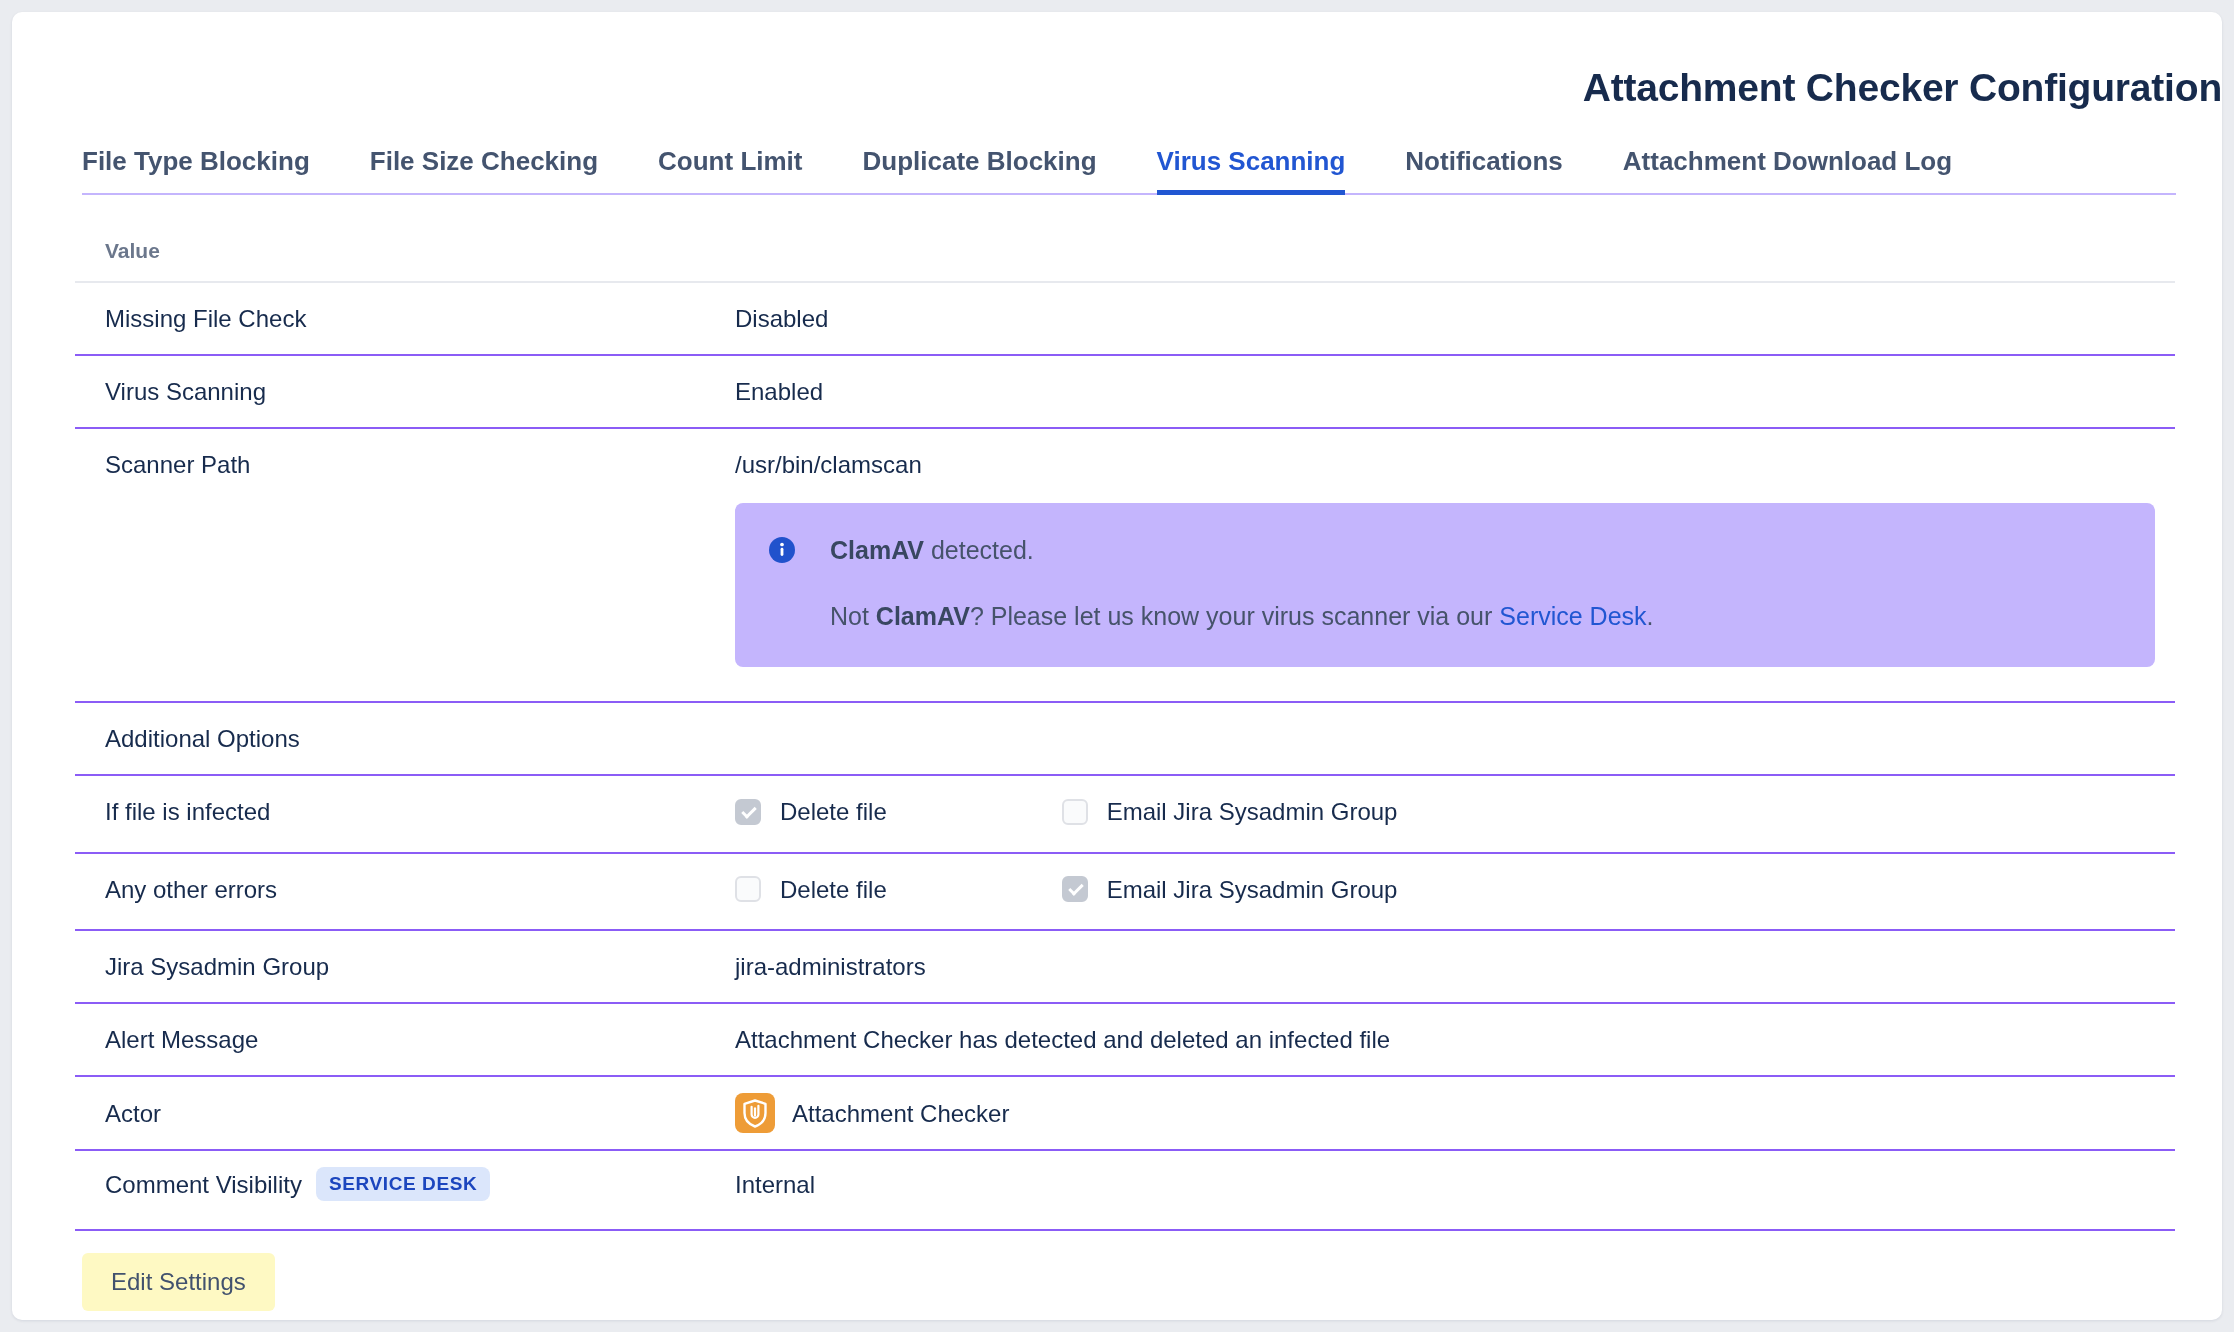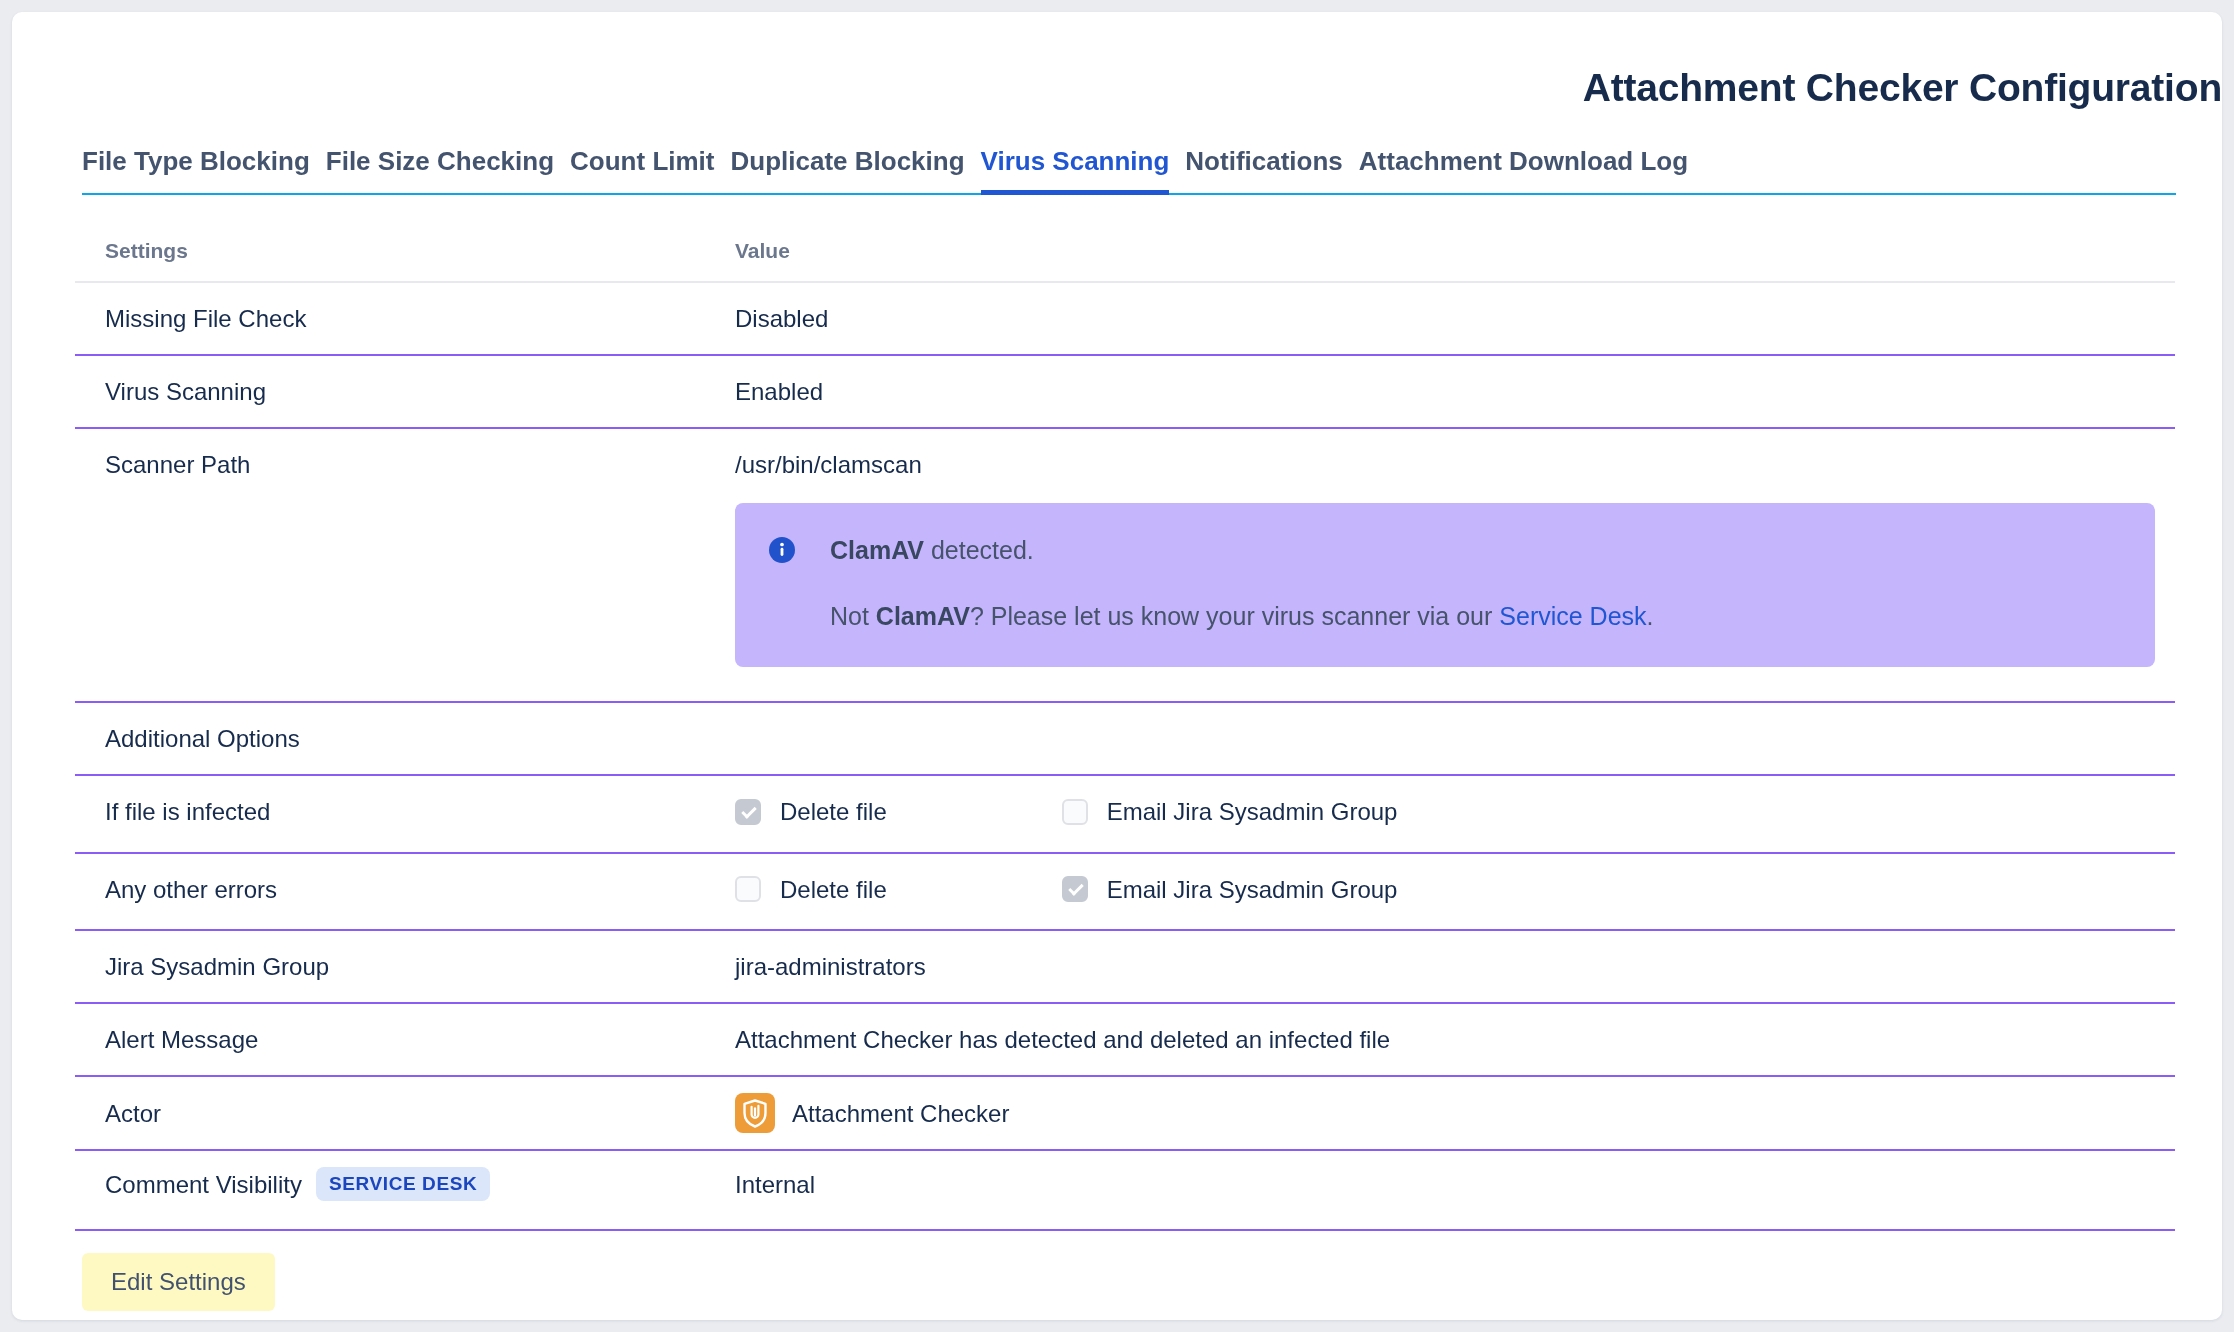--- a/index.html
+++ b/index.html
@@ -19,24 +19,24 @@
     box-shadow: 0 1px 3px rgba(9,30,66,0.10);
     padding: 54px 0 0 50px;
   }
   .page-title {
     margin: 0;
     font-size: 39px; font-weight: 700;
     color: #172B4D; letter-spacing: -0.2px; text-align: right;
   }
   
   .tabs {
-    display: flex; gap: 16px;
+    display: flex; gap: 60px;
     margin: 36px 0 0 20px;
     width: 2094px;
-    border-bottom: 2px solid #0ea5e9;
+    border-bottom: 2px solid #c4b5fd;
   }
   .tab {
     font-size: 26px; font-weight: 700; color: #44546F;
     padding-bottom: 13px; white-space: nowrap;
     border-bottom: 5px solid transparent;
     margin-bottom: -2px;
     cursor: pointer;
   }
   .tab.active { color: #2156D2; border-bottom-color: #2156D2; }
   
@@ -131,21 +131,20 @@
     <div class="tab">Count Limit</div>
     <div class="tab">Duplicate Blocking</div>
     <div class="tab active">Virus Scanning</div>
     <div class="tab">Notifications</div>
     <div class="tab">Attachment Download Log</div>
   </div>
 
   <div class="settings-table">
 
     <div class="thead">
-      <div>Settings</div>
       <div>Value</div>
     </div>
 
     <div class="row">
       <div>Missing File Check</div>
       <div>Disabled</div>
     </div>
 
     <div class="row">
       <div>Virus Scanning</div>

